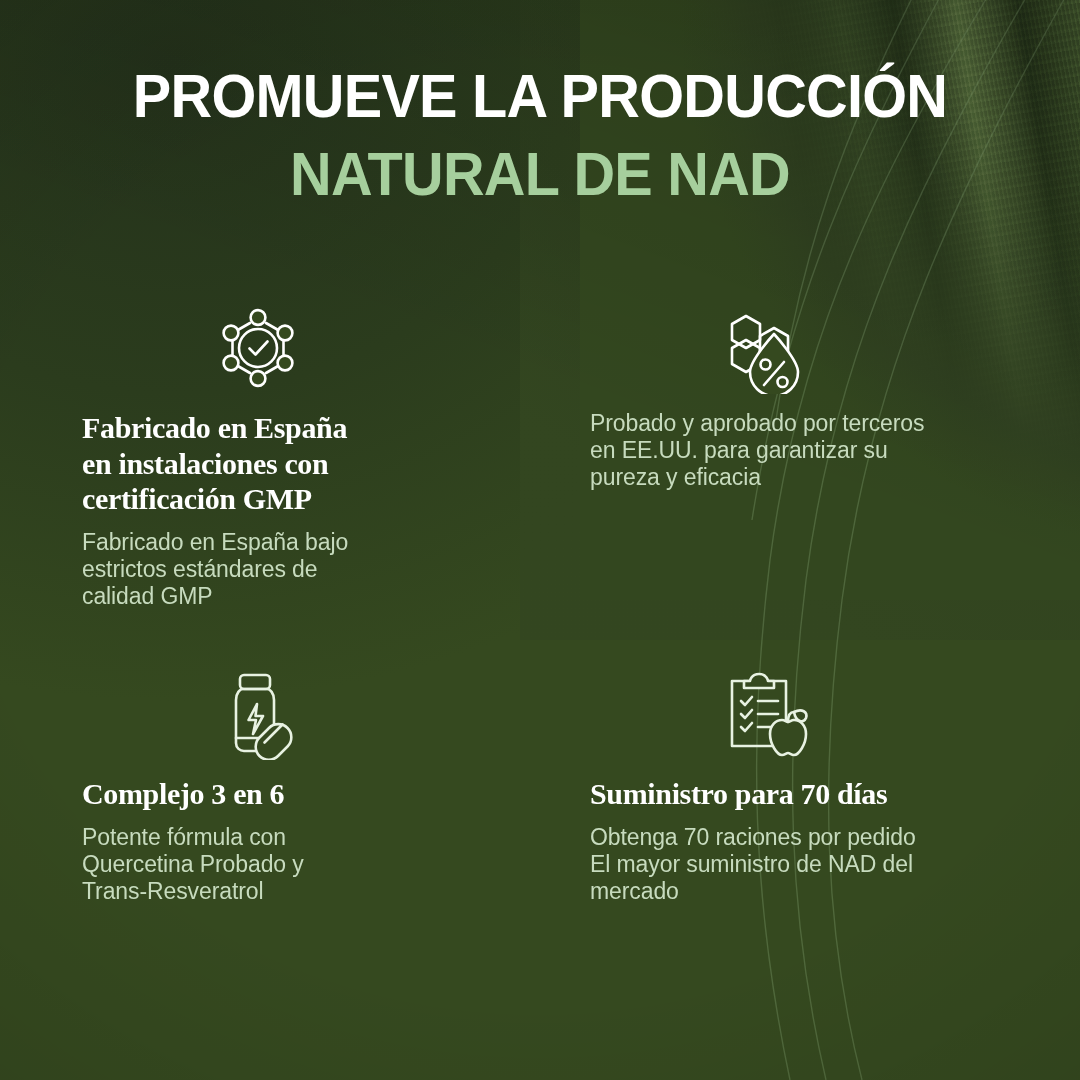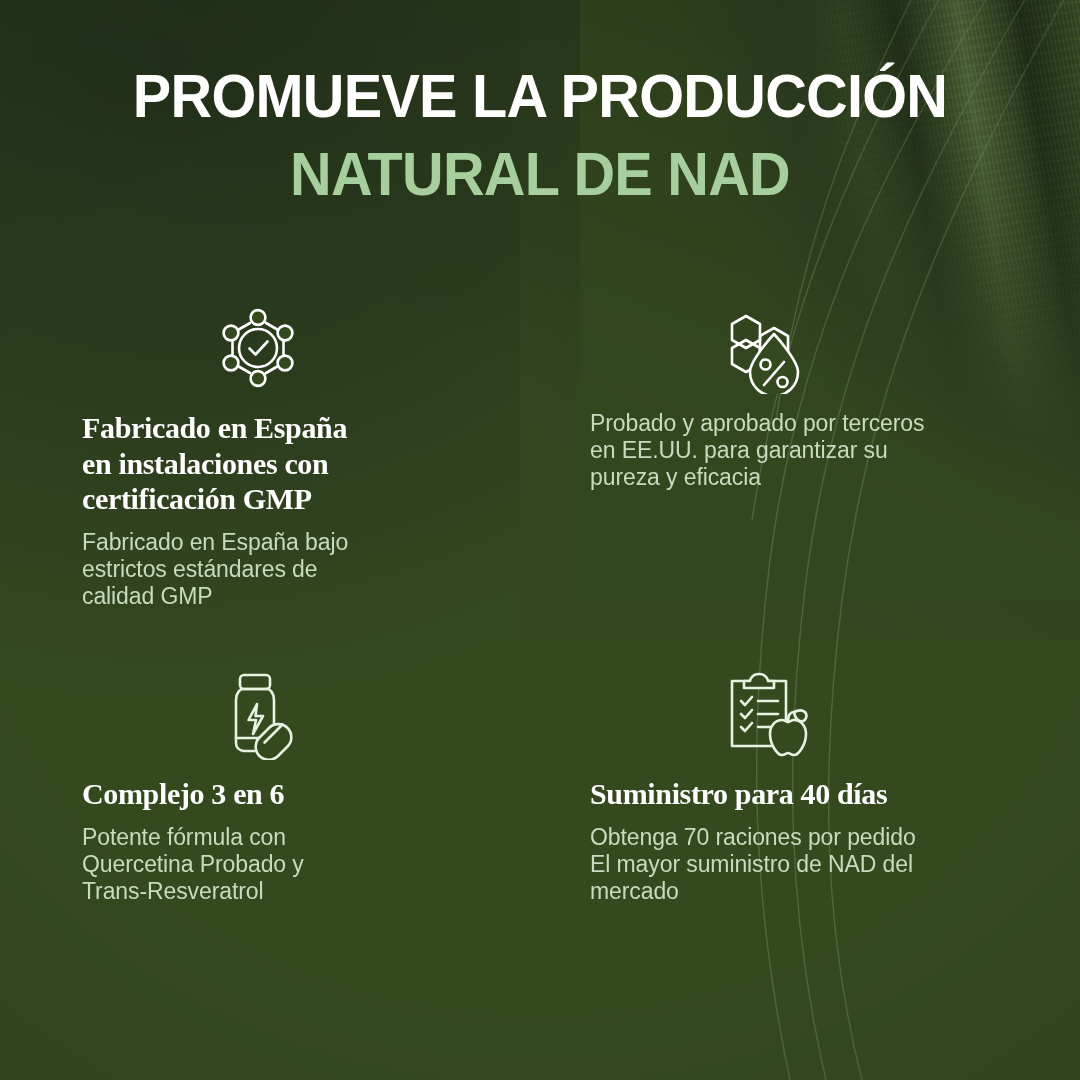--- a/index.html
+++ b/index.html
@@ -287,20 +287,20 @@
           <line x1="38" y1="33" x2="58" y2="33"></line>
           <path d="M21 46 L25 50 L32 42"></path>
           <line x1="38" y1="46" x2="58" y2="46"></line>
           <path d="M21 59 L25 63 L32 55"></path>
           <line x1="38" y1="59" x2="58" y2="59"></line>
           <path d="M62 52 C56 52, 50 57, 50 66 C50 76, 57 87, 62 87 C65 87, 66 85, 68 85 C70 85, 71 87, 74 87 C79 87, 86 76, 86 66 C86 57, 80 52, 74 52 C71 52, 70 54, 68 54 C66 54, 65 52, 62 52 Z" fill="#35491f"></path>
           <path d="M68 54 C68 48, 70 44, 74 44"></path>
           <path d="M74 44 C82 40, 88 44, 86 50 C84 55, 76 55, 74 44 Z" fill="#35491f"></path>
         </svg>
       </div>
-      <h2 class="feature-title">Suministro para 40 días</h2>
+      <h2 class="feature-title">Suministro para 70 días</h2>
       <p class="feature-desc">Obtenga 70 raciones por pedido
 El mayor suministro de NAD del
 mercado</p>
     </div>
 
   </div>
 </div>
 
 </body></html>

